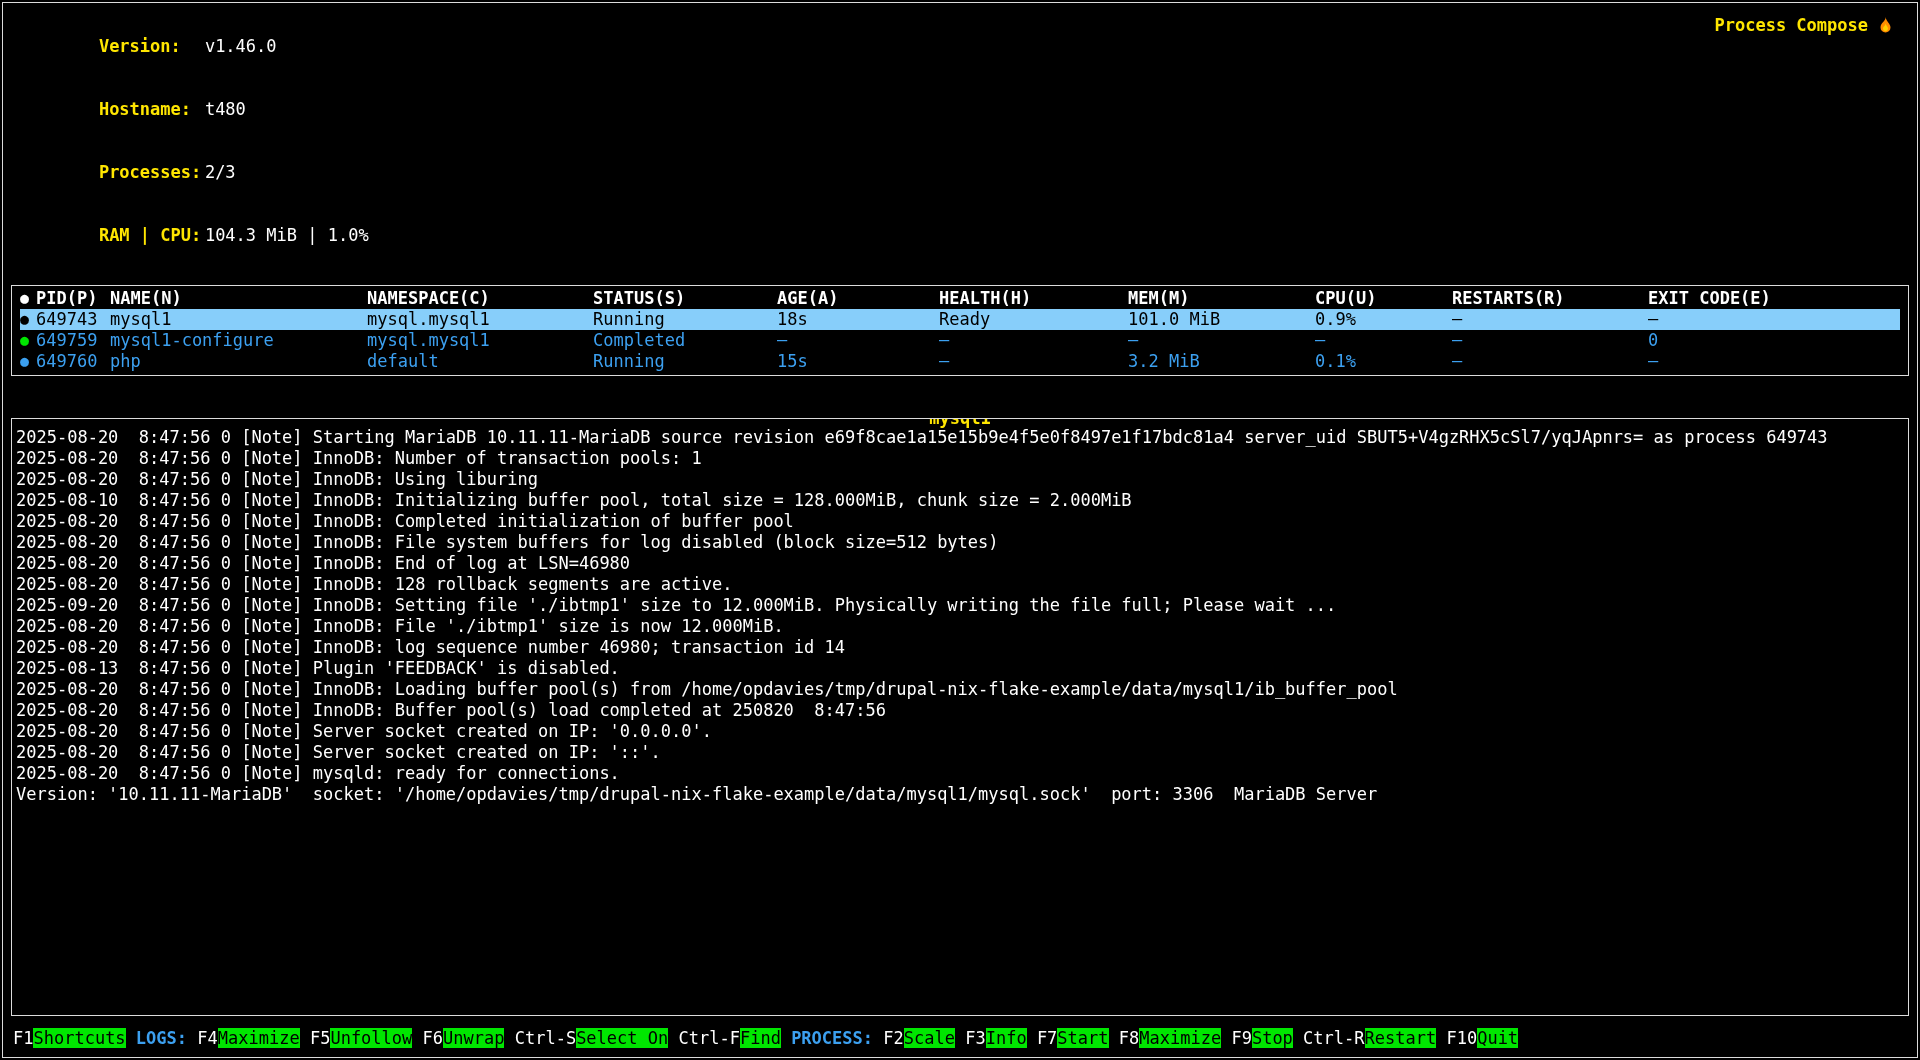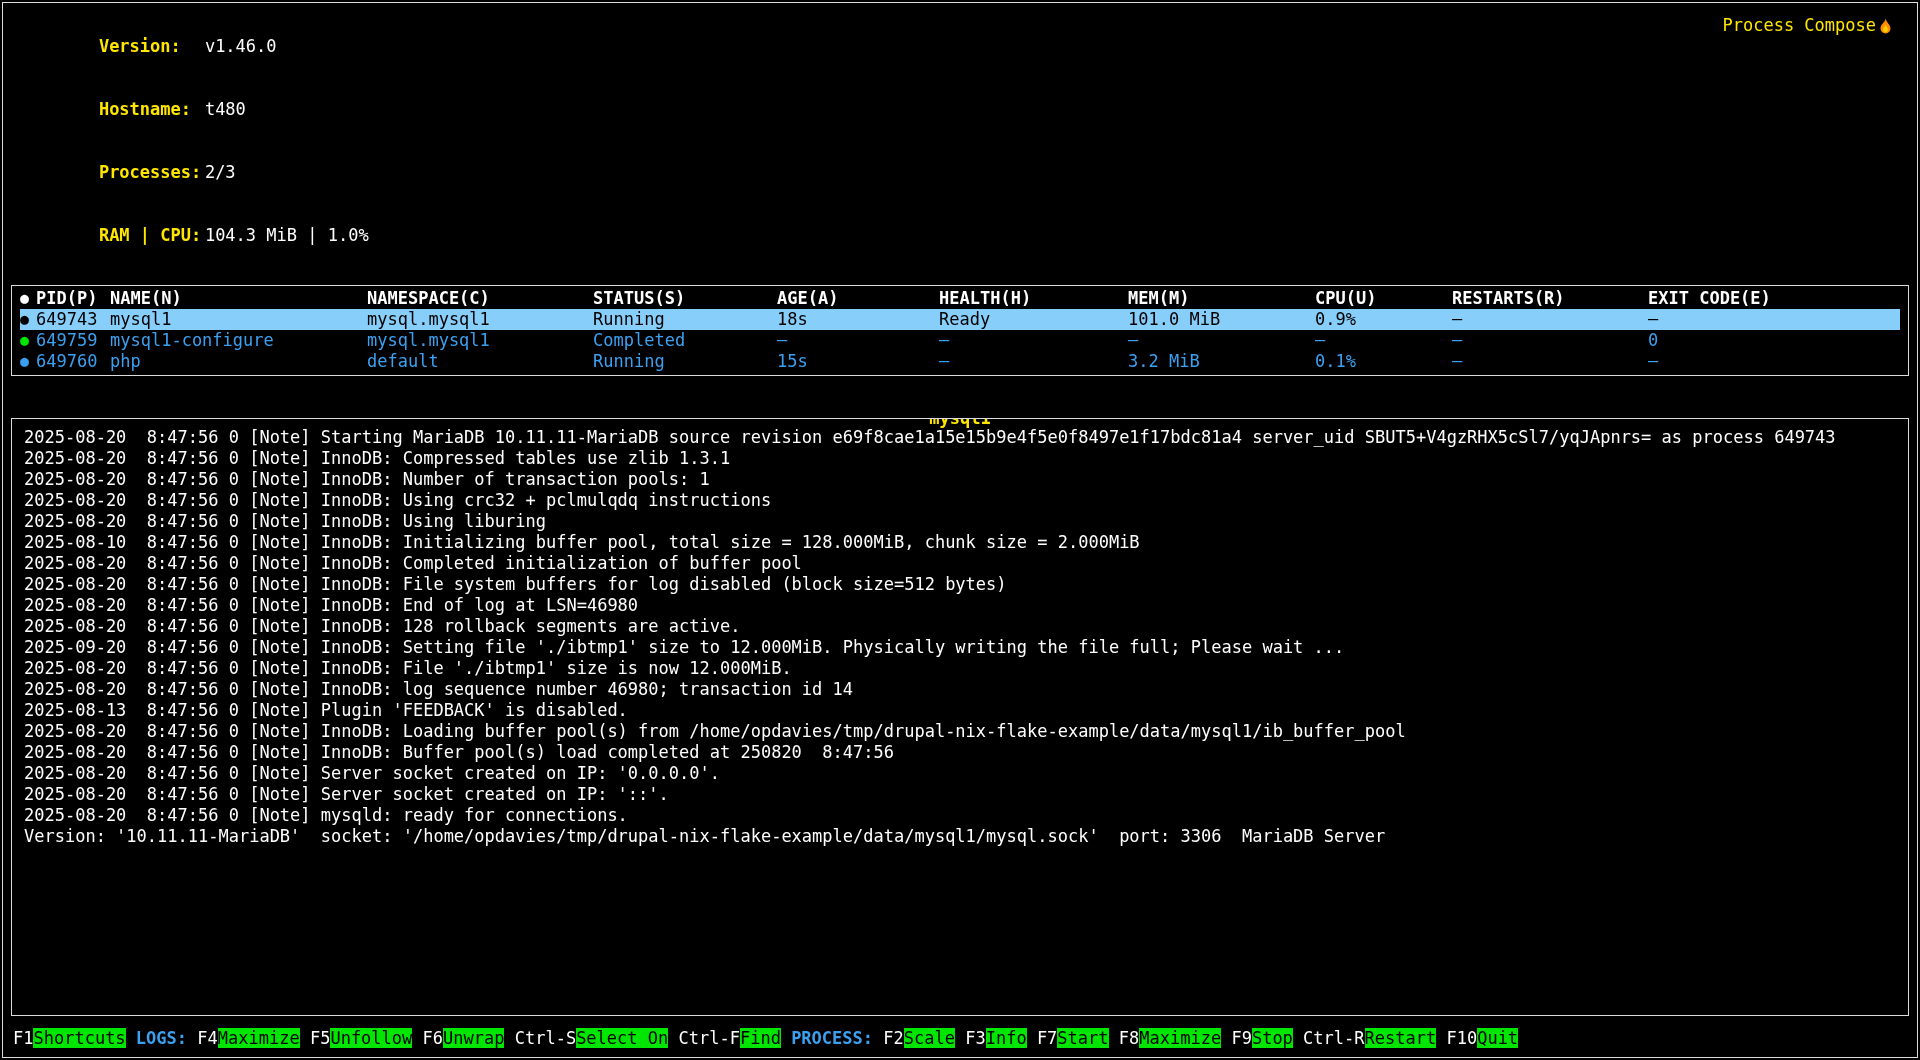--- a/index.html
+++ b/index.html
@@ -15,38 +15,38 @@
     color: var(--text, #fff);
     font-size: 17px; line-height: 21px;
     display: flex; flex-direction: column;
     padding: 4px 6px 6px;
   }
   
   .header { display: flex; justify-content: space-between; align-items: flex-start; padding: 8px 8px 0; }
   .info-line { white-space: pre; }
   .info-line .label { color: var(--yellow, #ffe600); font-weight: bold; display: inline-block; min-width: 106px; }
   .info-line .value { color: var(--text, #fff); }
-  .app-title { color: var(--yellow, #ffe600); font-weight: normal; display: flex; align-items: flex-end; gap: 0; padding: 0 8px 0 0; }
+  .app-title { color: var(--yellow, #ffe600); font-weight: bold; display: flex; align-items: center; gap: 8px; padding: 0 8px 0 0; }
   
   .table-box { border: 1px solid var(--border, #dcdcdc); margin: 18px 2px 0; padding: 2px 8px 3px; }
   .t-row {
     display: grid;
     grid-template-columns: 16px 74px 257px 226px 184px 162px 189px 187px 137px 196px 1fr;
     height: 21px; align-items: center; white-space: pre;
   }
   .t-head { color: #fff; font-weight: bold; }
   .cell-restarts, .cell-exit { text-align: left; }
   .proc-row { color: var(--process-blue, #3ca0f0); cursor: default; }
   .proc-row.selected { background: var(--selected-bg, #87cefa); color: var(--selected-text, #000); }
   .cell-dot { font-size: 15px; }
   
   .log-box {
     flex: 1; border: 1px solid var(--border, #dcdcdc);
     margin: 42px 2px 12px; position: relative;
-    padding: 8px 12px; overflow: hidden;
+    padding: 8px 4px; overflow: hidden;
   }
   .log-title {
     position: absolute; top: -11px; left: 50%; transform: translateX(-50%);
     background: var(--background, #000); color: var(--yellow, #ffe600);
     font-weight: bold; padding: 0 2px;
   }
   .log-line { white-space: pre; color: var(--text, #fff); }
   
   .footer { white-space: pre; padding: 0 4px 2px; }
   .fkey { color: #fff; text-align: right; }
@@ -138,23 +138,21 @@
       <span class="cell-restarts">–</span>
       <span class="cell-exit">–</span>
     </div>
       </div>
   </div>
 
   <div class="log-box">
     <span class="log-title">mysql1</span>
     <div id="log-lines">
         <div class="log-line">2025-08-20  8:47:56 0 [Note] Starting MariaDB 10.11.11-MariaDB source revision e69f8cae1a15e15b9e4f5e0f8497e1f17bdc81a4 server_uid SBUT5+V4gzRHX5cSl7/yqJApnrs= as process 649743</div>
-        <div class="log-line">2025-08-20  8:47:56 0 [Note] InnoDB: Compressed tables use zlib 1.3.1</div>
         <div class="log-line">2025-08-20  8:47:56 0 [Note] InnoDB: Number of transaction pools: 1</div>
-        <div class="log-line">2025-08-20  8:47:56 0 [Note] InnoDB: Using crc32 + pclmulqdq instructions</div>
         <div class="log-line">2025-08-20  8:47:56 0 [Note] InnoDB: Using liburing</div>
         <div class="log-line">2025-08-10  8:47:56 0 [Note] InnoDB: Initializing buffer pool, total size = 128.000MiB, chunk size = 2.000MiB</div>
         <div class="log-line">2025-08-20  8:47:56 0 [Note] InnoDB: Completed initialization of buffer pool</div>
         <div class="log-line">2025-08-20  8:47:56 0 [Note] InnoDB: File system buffers for log disabled (block size=512 bytes)</div>
         <div class="log-line">2025-08-20  8:47:56 0 [Note] InnoDB: End of log at LSN=46980</div>
         <div class="log-line">2025-08-20  8:47:56 0 [Note] InnoDB: 128 rollback segments are active.</div>
         <div class="log-line">2025-09-20  8:47:56 0 [Note] InnoDB: Setting file './ibtmp1' size to 12.000MiB. Physically writing the file full; Please wait ...</div>
         <div class="log-line">2025-08-20  8:47:56 0 [Note] InnoDB: File './ibtmp1' size is now 12.000MiB.</div>
         <div class="log-line">2025-08-20  8:47:56 0 [Note] InnoDB: log sequence number 46980; transaction id 14</div>
         <div class="log-line">2025-08-13  8:47:56 0 [Note] Plugin 'FEEDBACK' is disabled.</div>

